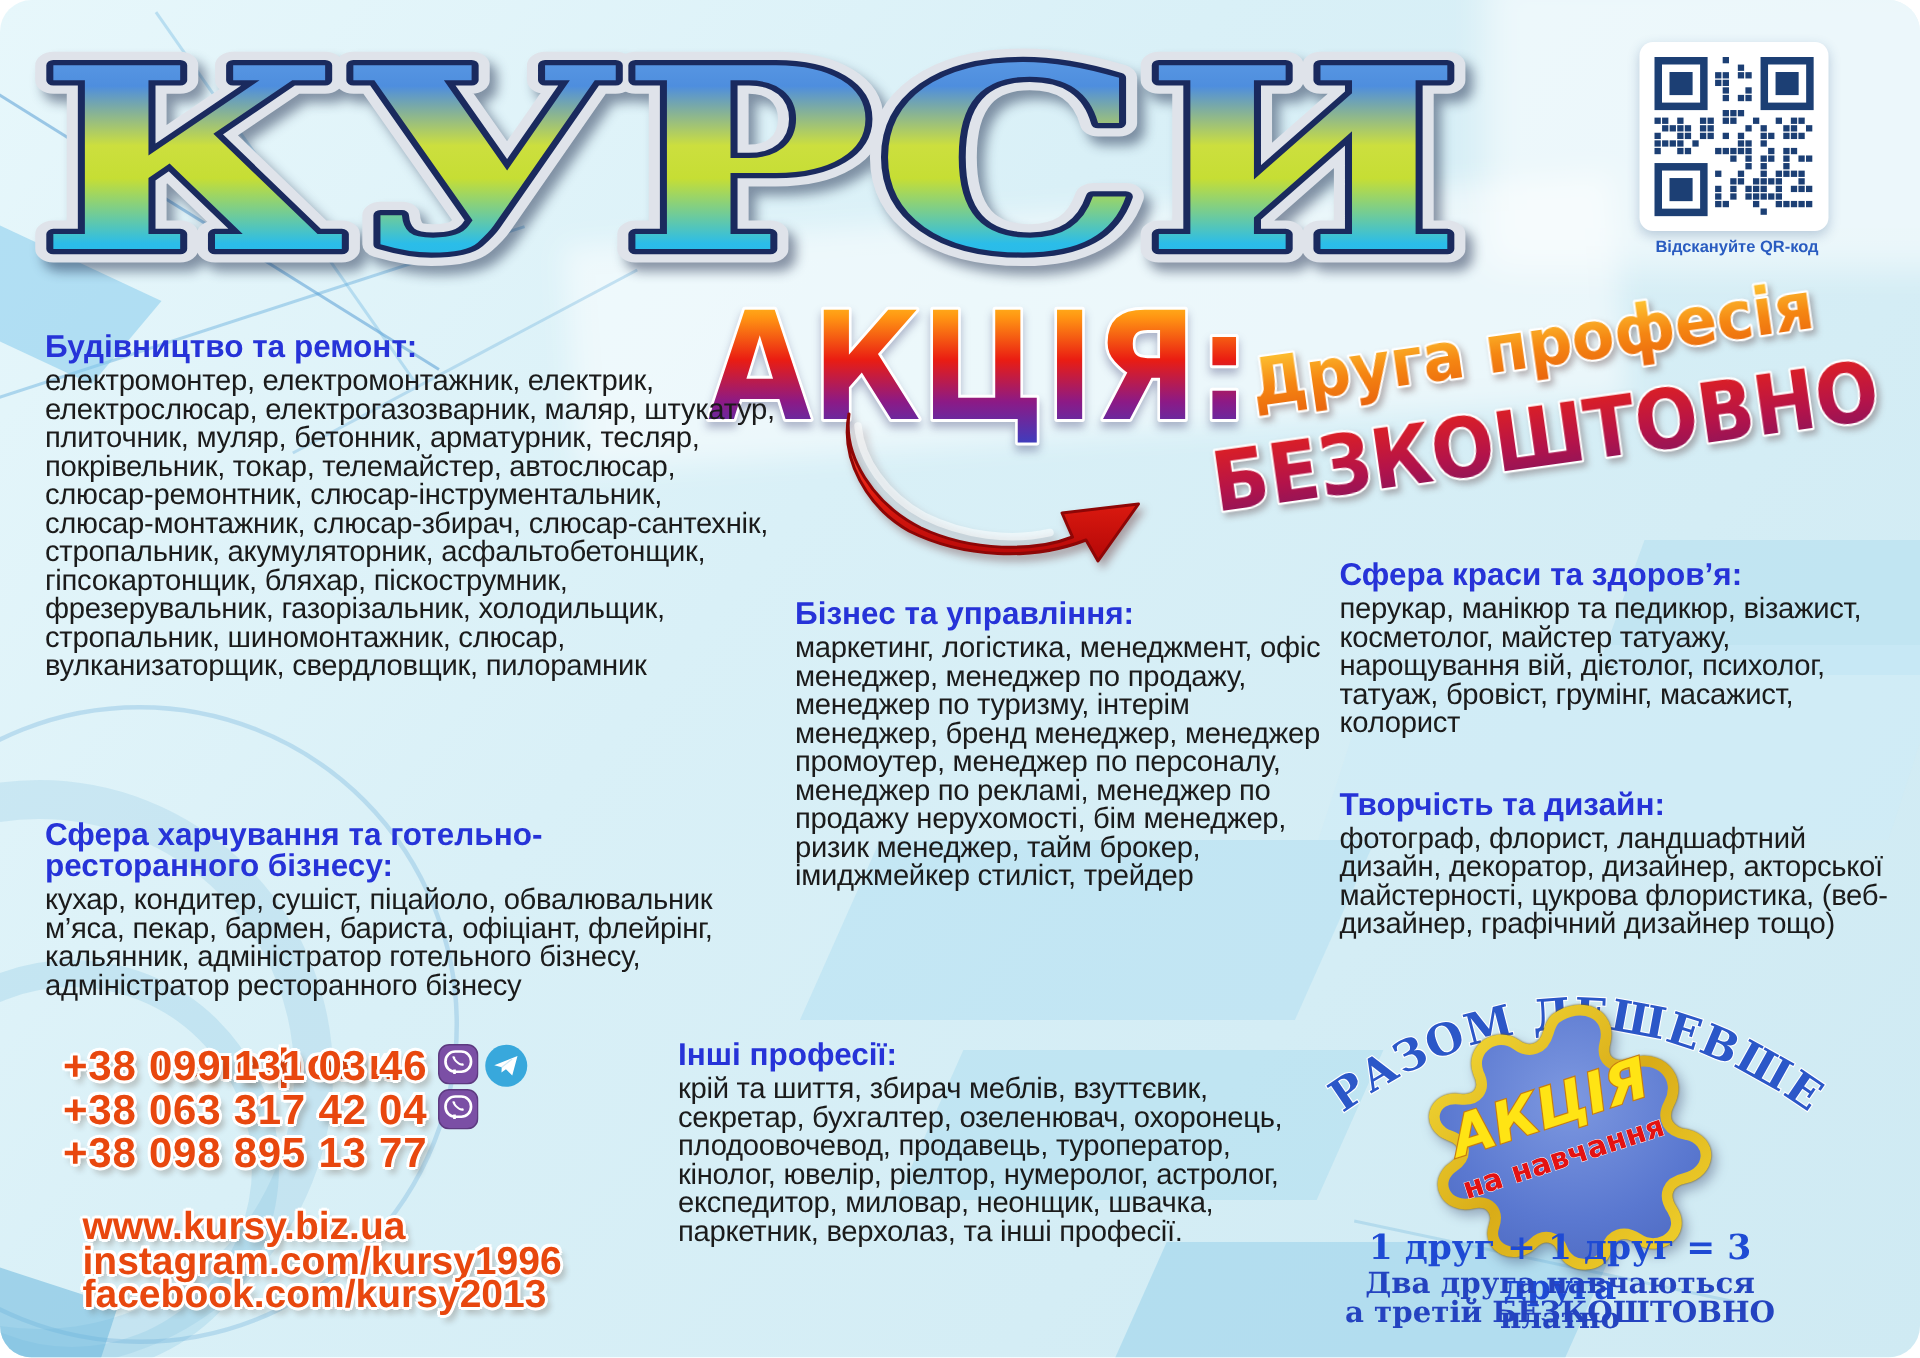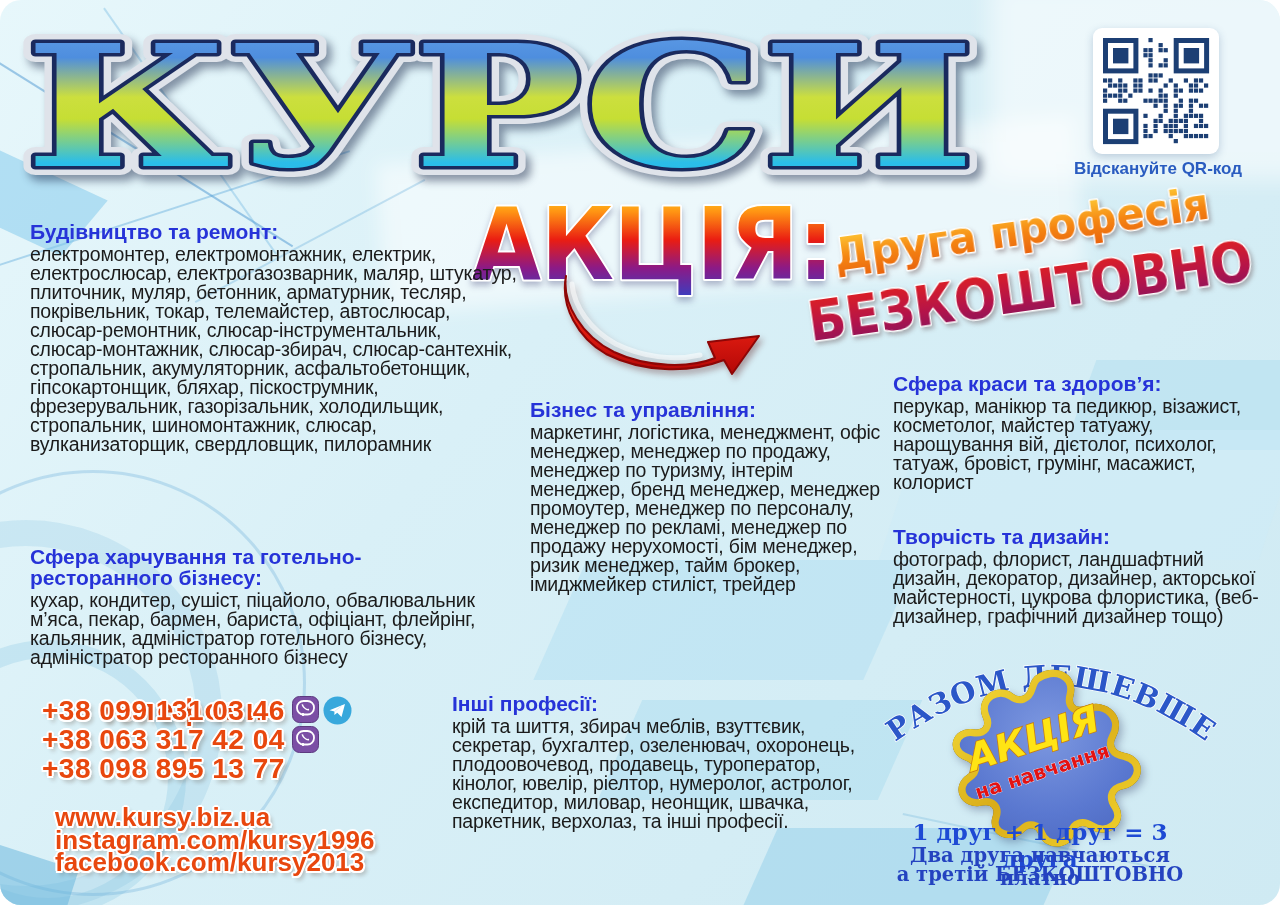--- a/index.html
+++ b/index.html
@@ -36,21 +36,21 @@
   .site-link{font-size:26px;line-height:22.5px;white-space:nowrap;}
   
   .deal-line{position:absolute;text-align:center;font-family:"DejaVu Serif",serif;font-weight:bold;color:#2443c0;}
   #deal-formula{left:890px;top:818px;width:300px;font-size:23px;}
   #deal-note1{left:880px;top:844px;width:320px;font-size:19.5px;}
   #deal-note2{left:880px;top:863px;width:320px;font-size:19.5px;}
   
   #qr-box{position:absolute;left:1093px;top:28px;width:126px;height:126px;background:#fff;border-radius:9px;
     box-shadow:0 3px 8px rgba(40,80,130,.25);}
   #qr-caption{position:absolute;left:1068px;top:159px;width:180px;text-align:center;
-    color:#2a5cc0;font-weight:bold;font-size:17px;}
+    color:#2a5cc0;font-weight:bold;font-size:11px;}
   svg text{font-weight:bold;}
   .svg-abs{position:absolute;overflow:visible;}
 </style>
 </head>
 <body>
 <div id="poster">
 
 <div>
   <div class="shape" style="left:380px;top:140px;width:700px;height:150px;background:rgba(255,255,255,.5);transform:rotate(-4deg);filter:blur(9px);"></div>
   <div class="shape" style="left:990px;top:-20px;width:320px;height:200px;background:rgba(255,255,255,.55);filter:blur(12px);"></div>

